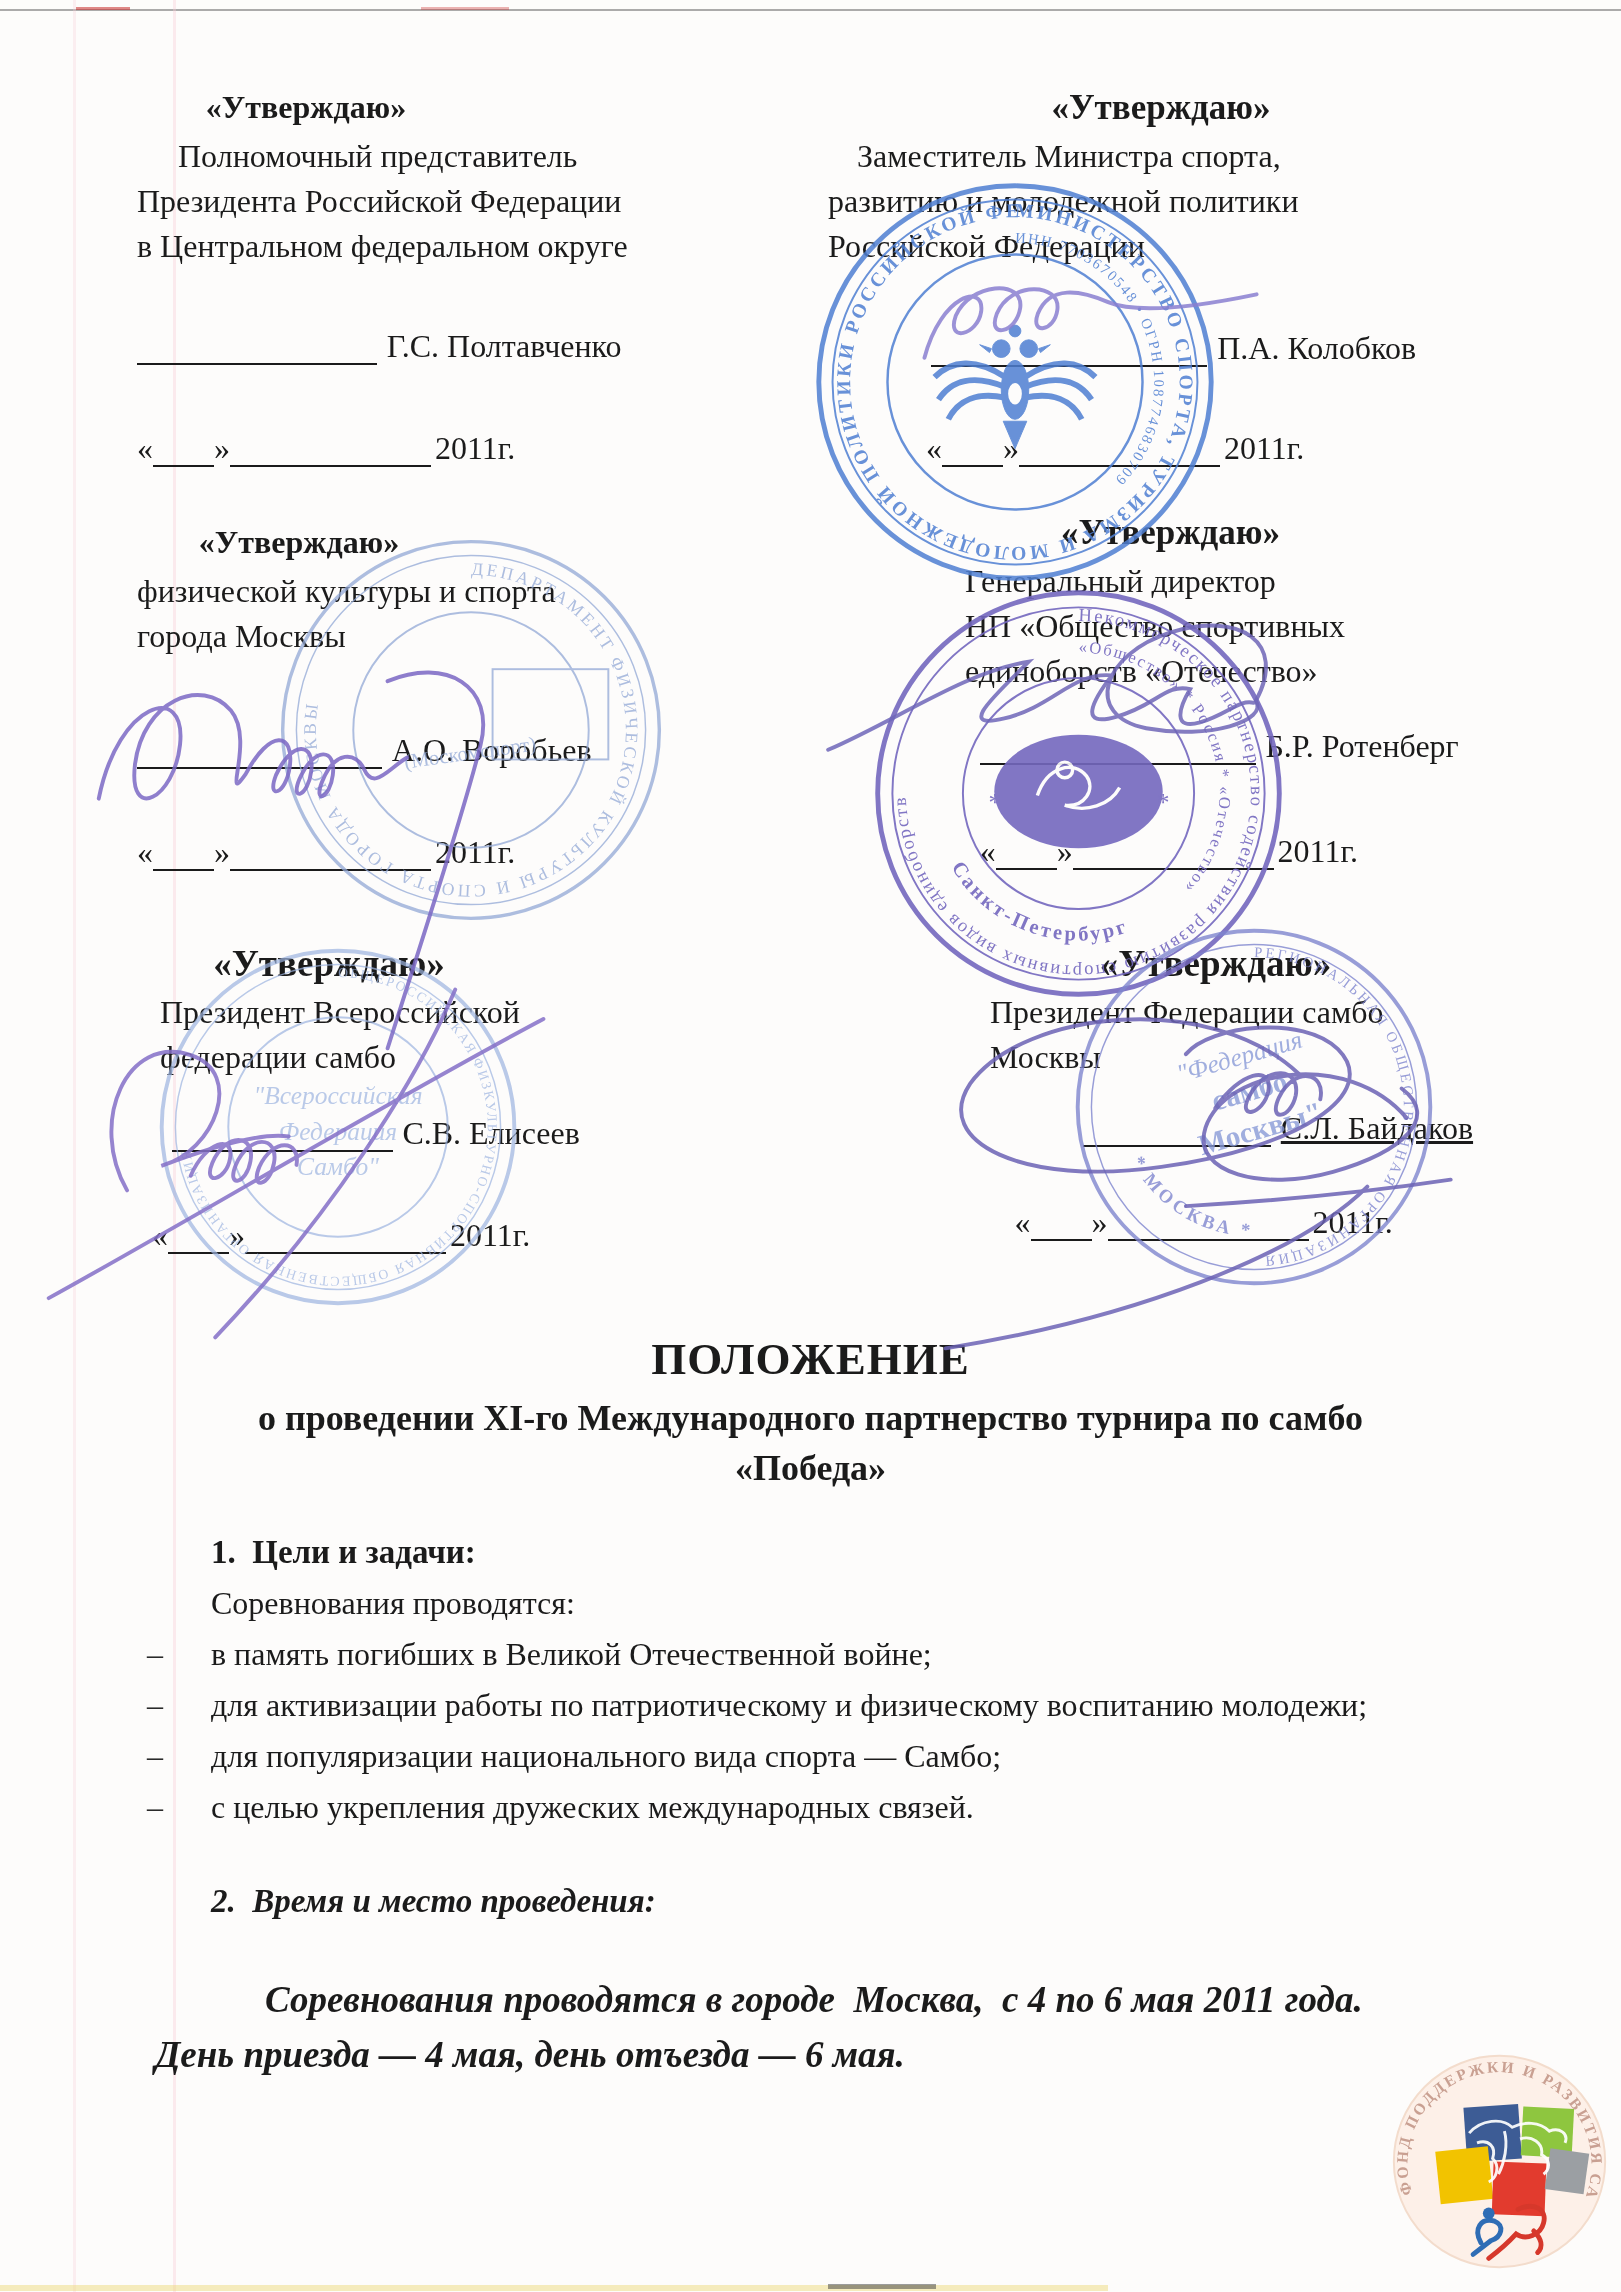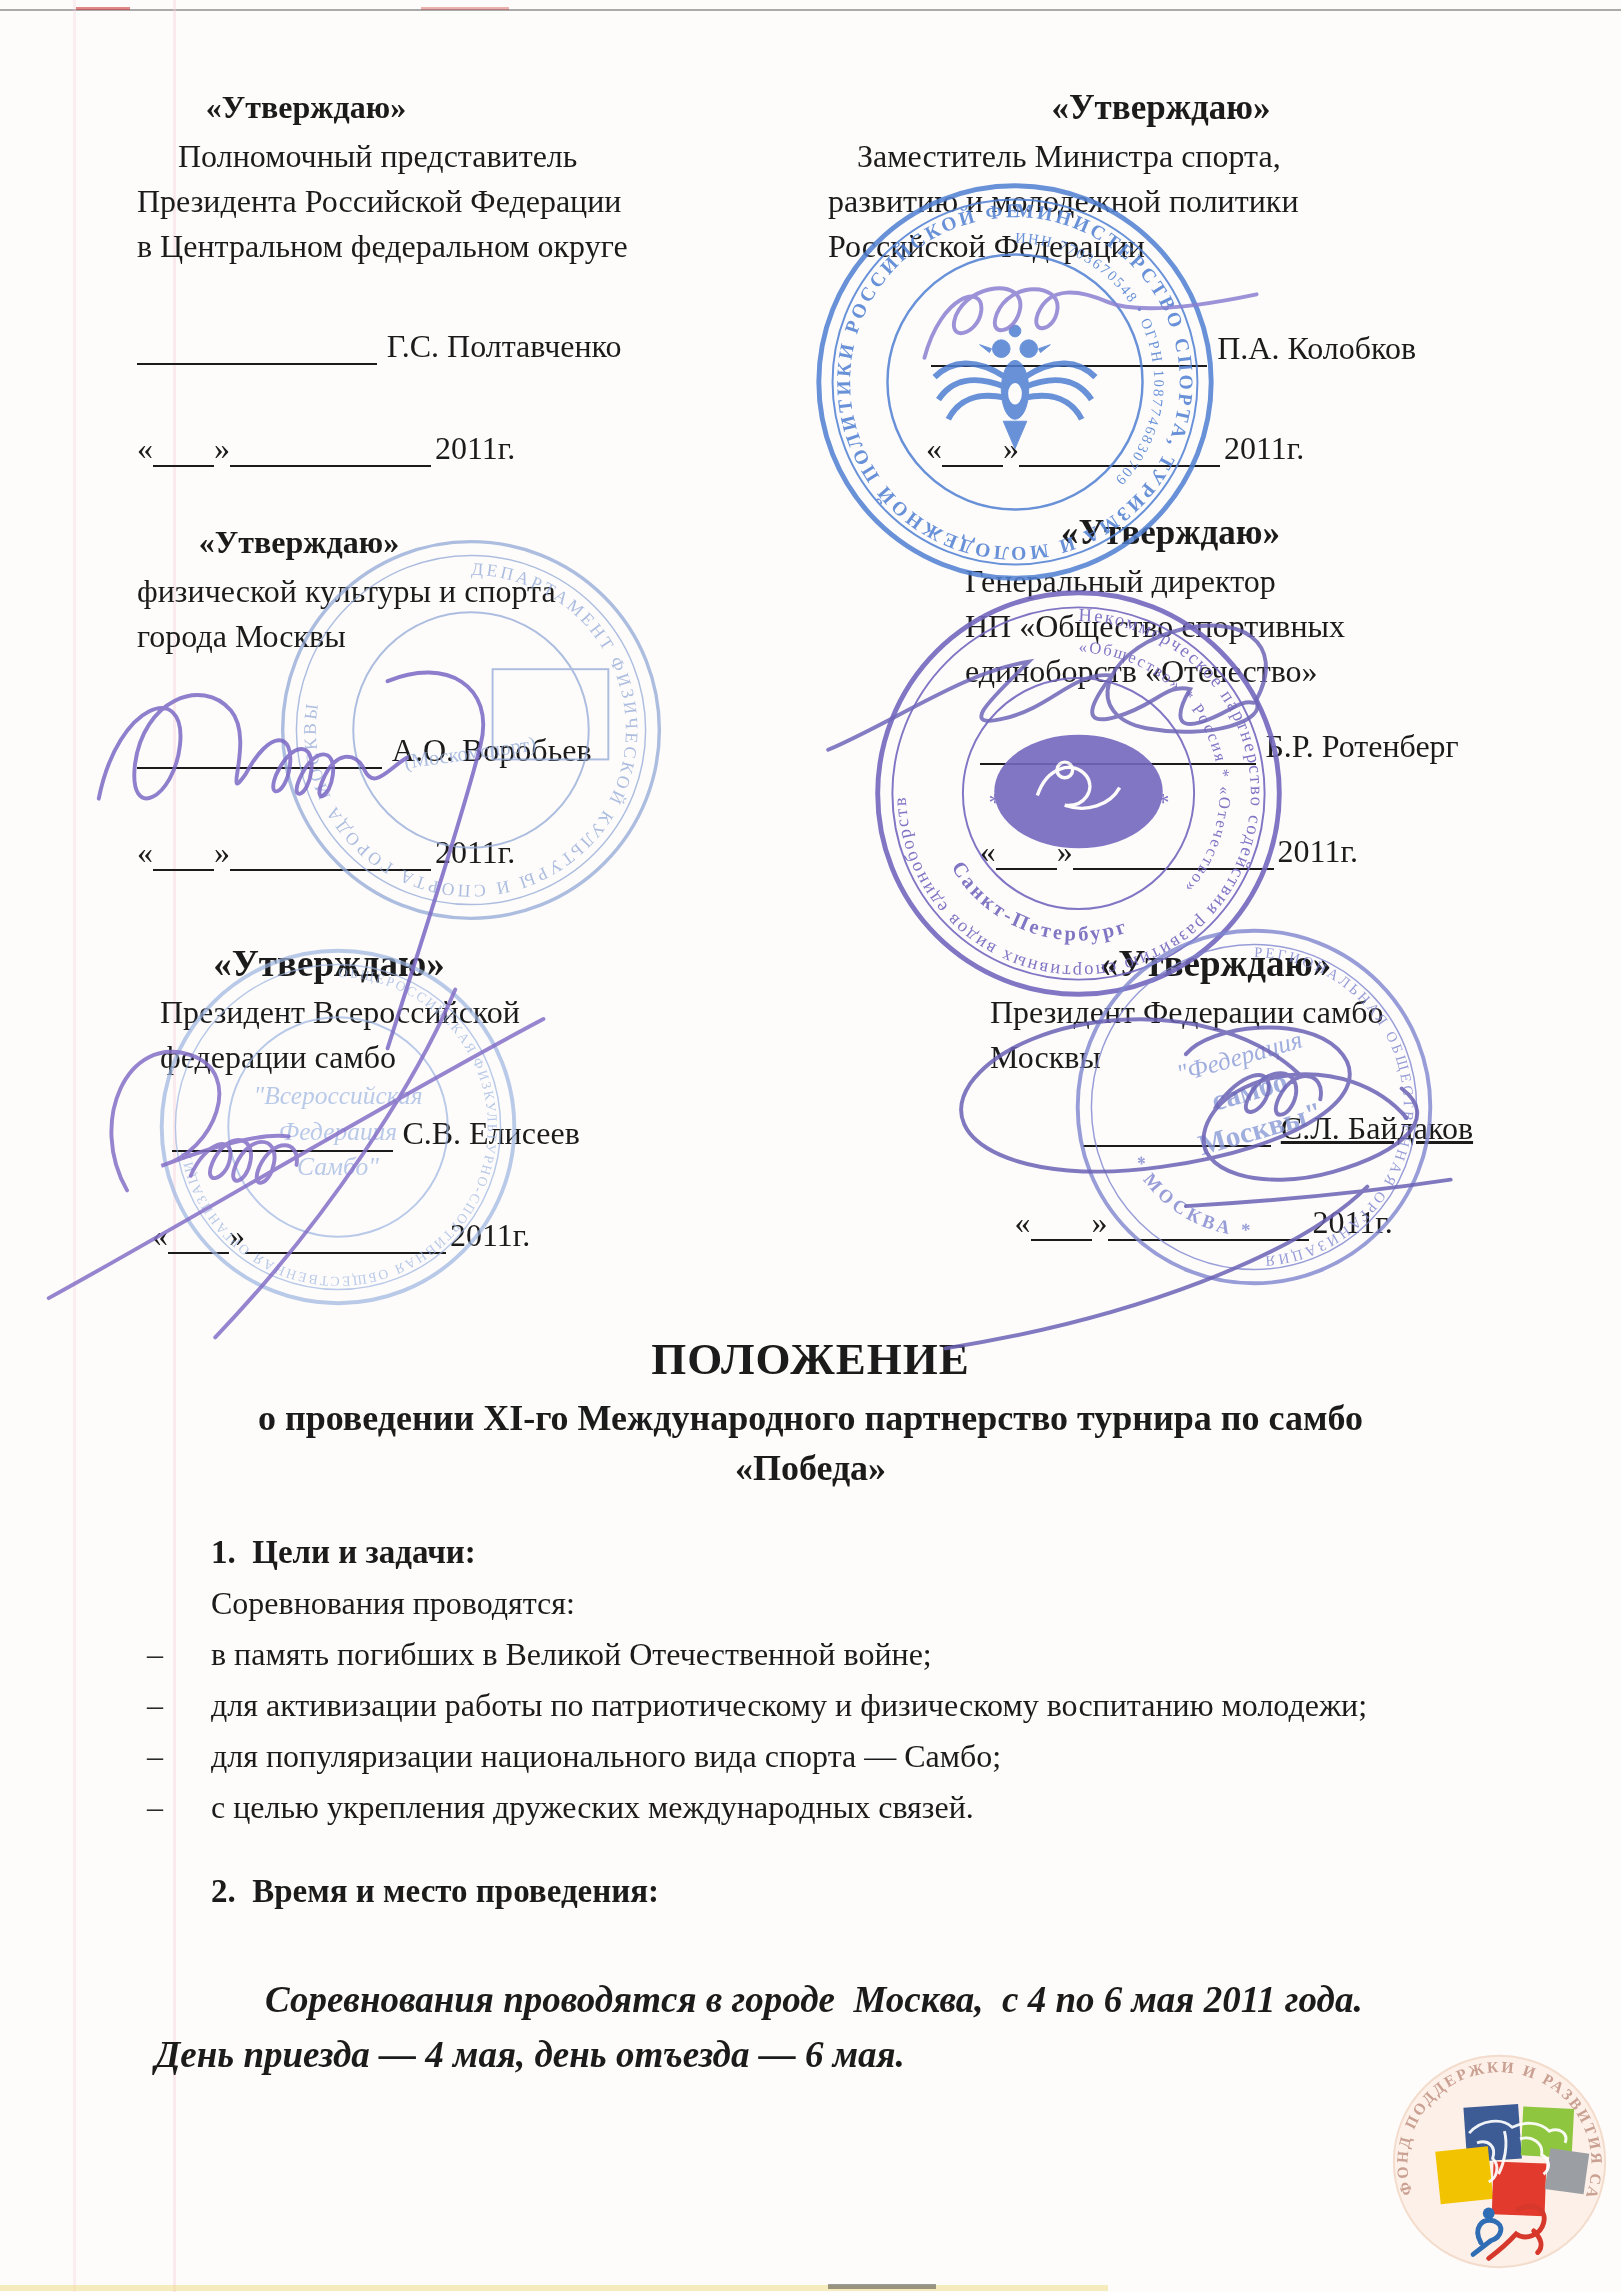--- a/index.html
+++ b/index.html
@@ -65,21 +65,21 @@
   .title-1{font-size:45px;font-weight:bold;letter-spacing:1px;}
   .title-2{font-size:36px;font-weight:bold;margin-top:11.8px;}
   .title-3{font-size:36px;font-weight:bold;margin-top:7.8px;}
 
   .content{position:absolute;left:147px;top:1527px;width:1338px;font-size:32px;z-index:1;}
   .sec-heading{font-weight:bold;font-size:33px;margin-left:64px;line-height:51px;}
   .sec-intro{margin-left:64px;line-height:51px;}
   .bullet{display:flex;line-height:51px;}
   .dash{width:64px;color:#2a2a2a;}
   .btext{flex:1;text-align:justify;padding-right:4.9px;}
-  .sec2{margin-top:33px;}
+  .sec2{margin-top:43px;font-style:italic;}
 
   .venue{position:absolute;left:108px;top:1972px;width:1402px;z-index:1;
          font-weight:bold;font-style:italic;font-size:37px;line-height:55px;}
   .venue-1{text-indent:157px;}
   .venue-2{margin-left:47px;}
 
   .logo{position:absolute;left:1387px;top:2049px;z-index:2;}
 </style>
 </head>
 <body>

